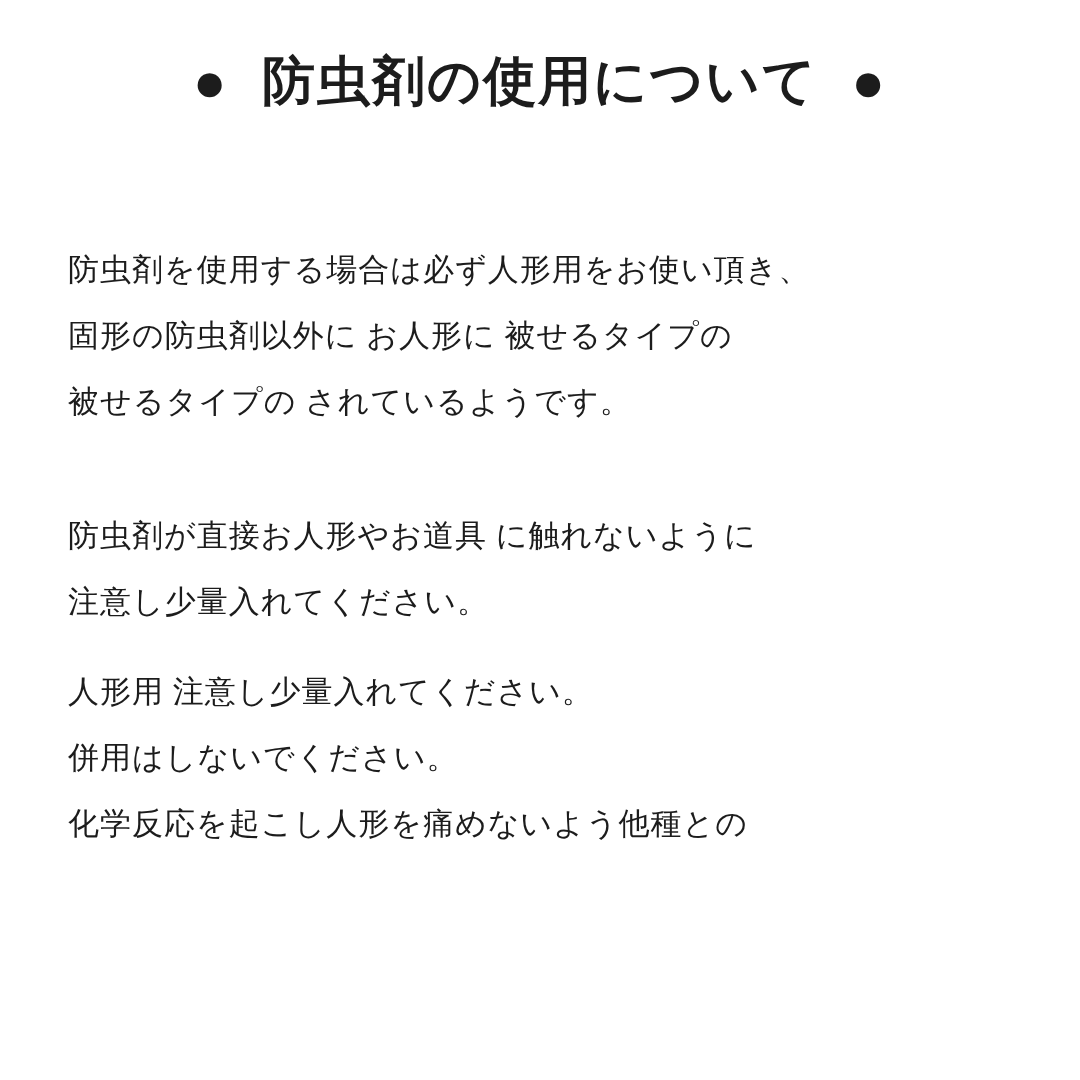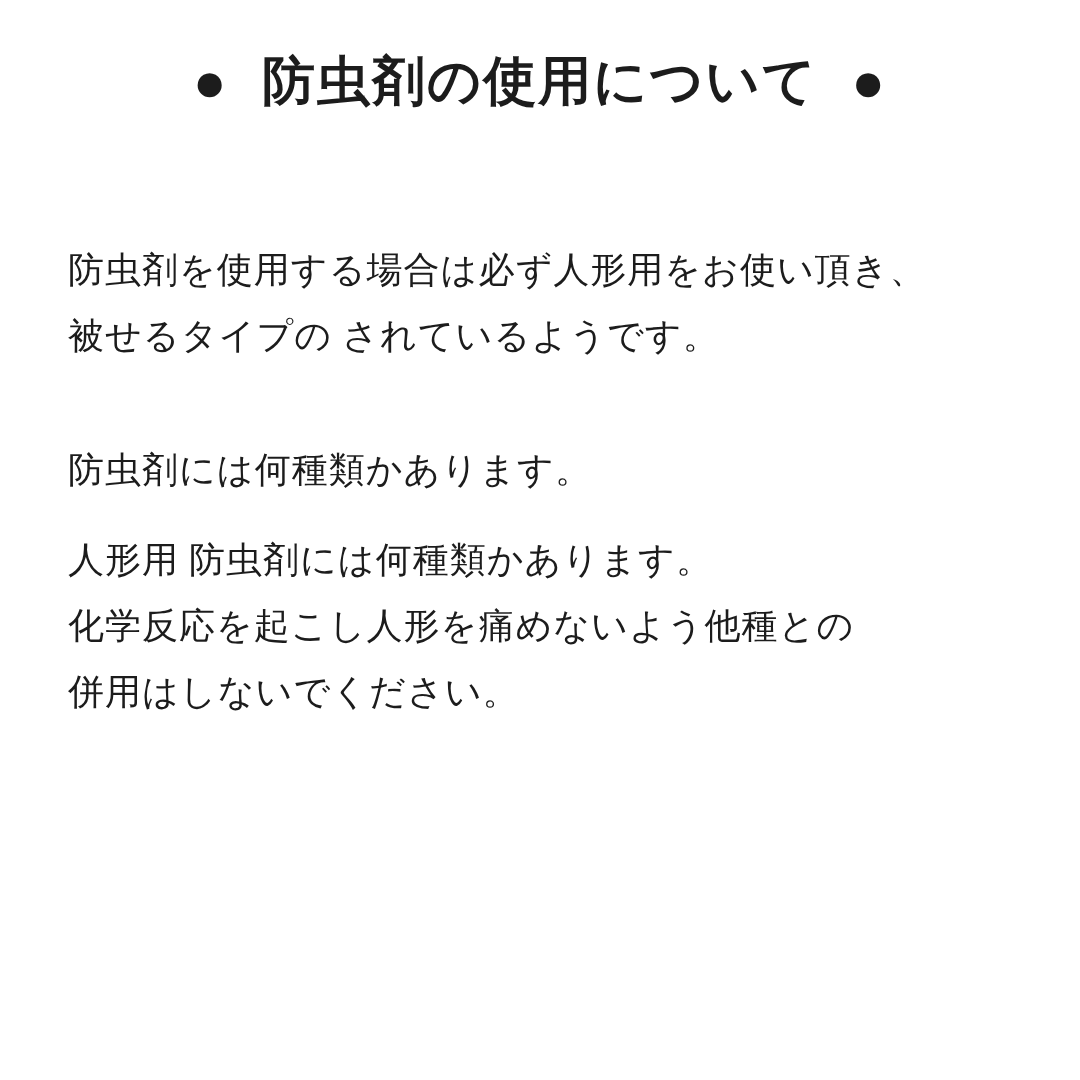--- a/index.html
+++ b/index.html
@@ -28,21 +28,21 @@
   .doc-title .bullet {
     font-size: 56px;
     vertical-align: -2px;
   }
   .doc-title .title-text {
     margin: 0 18px;
   }
   .paragraph {
     margin-left: 68px;
     margin-right: 30px;
-    font-size: 36px;
+    font-size: 31px;
     line-height: 66px;
     letter-spacing: 1px;
     white-space: nowrap;
   }
   .paragraph-1 { margin-top: 118px; }
   .paragraph-2 { margin-top: 68px; }
   .paragraph-3 { margin-top: 24px; }
   .line { height: 66px; }
 </style>
 </head>
@@ -51,26 +51,28 @@
 <div class="page">
 
   <div class="doc-title">
     <span class="bullet">●</span>
     <span class="title-text">防虫剤の使用について</span>
     <span class="bullet">●</span>
   </div>
 
   <div class="paragraph paragraph-1">
     <div class="line">防虫剤を使用する場合は必ず人形用をお使い頂き、</div>
+    <div class="line">固形の防虫剤以外に お人形に 被せるタイプの</div>
     <div class="line">被せるタイプの されているようです。</div>
   </div>
 
   <div class="paragraph paragraph-2">
-    <div class="line">防虫剤には何種類かあります。</div>
+    <div class="line">防虫剤が直接お人形やお道具 に触れないように</div>
+    <div class="line">注意し少量入れてください。</div>
   </div>
 
   <div class="paragraph paragraph-3">
-    <div class="line">人形用 防虫剤には何種類かあります。</div>
+    <div class="line">人形用 注意し少量入れてください。</div>
+    <div class="line">併用はしないでください。</div>
     <div class="line">化学反応を起こし人形を痛めないよう他種との</div>
-    <div class="line">併用はしないでください。</div>
   </div>
 
 </div>
 
 </body></html>

